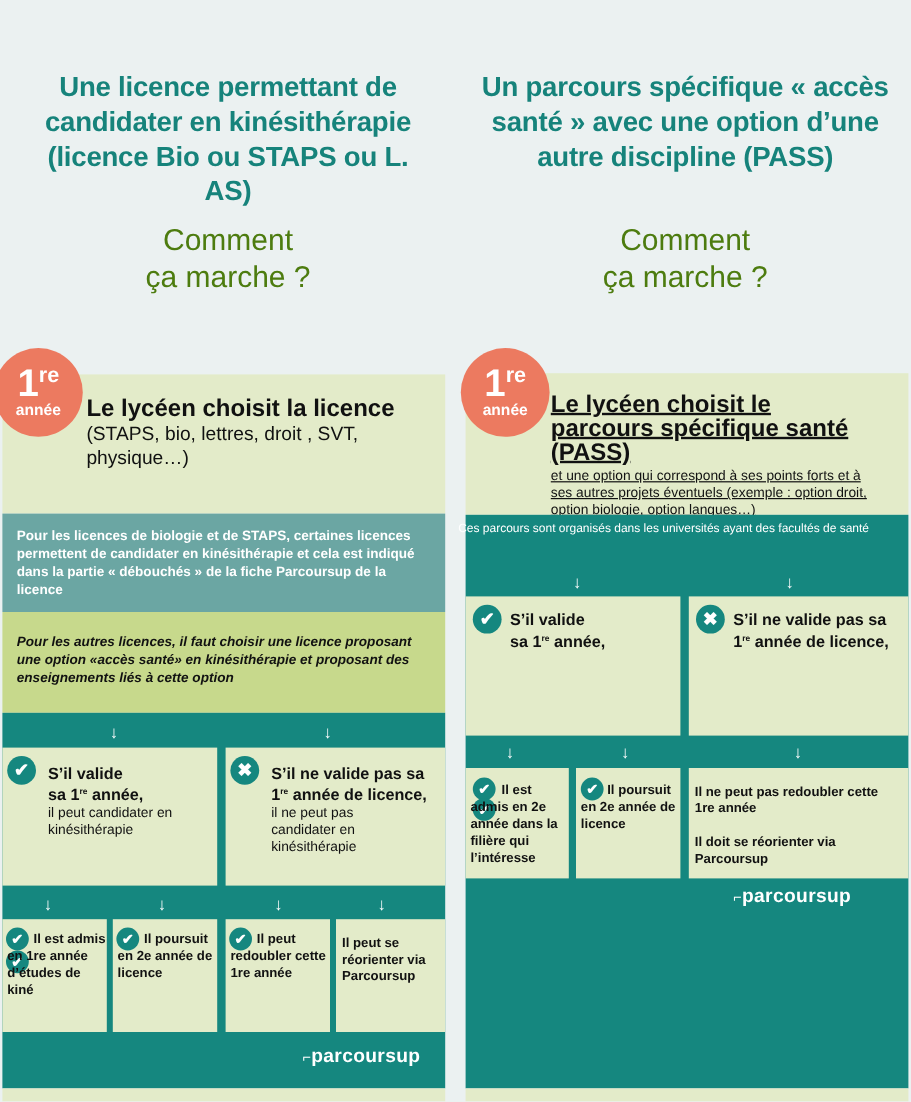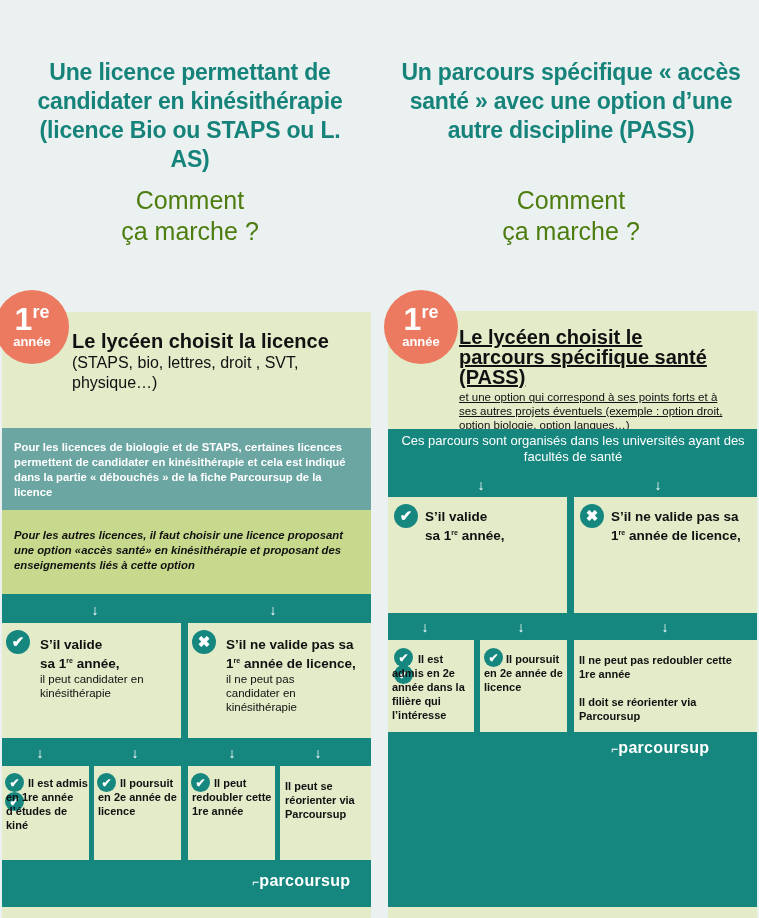--- a/index.html
+++ b/index.html
@@ -115,21 +115,21 @@
 </div>
 
 <div class="abs badge" style="left:384px; top:290px;">
   <span class="num"><span>1</span><sup>re</sup></span>
   <span class="yr">année</span>
 </div>
 
 <div class="abs teal" style="left:388px; top:429px; width:369px; height:478px;"></div>
 <div class="abs pale" style="left:388px; top:907px; width:369px; height:11px;"></div>
 
-<div class="abs" style="left:398px; top:433px; width:350px; color:#fff; text-align:center; font-size:13px; line-height:16px;">Ces parcours sont organisés dans les universités ayant des facultés de santé</div>
+<div class="abs" style="left:378px; top:433px; width:350px; color:#fff; text-align:center; font-size:10px; line-height:16px;">Ces parcours sont organisés dans les universités ayant des facultés de santé</div>
 
 <div class="abs arrow" style="left:471px; top:478px; width:20px;">↓</div>
 <div class="abs arrow" style="left:648px; top:478px; width:20px;">↓</div>
 
 <div class="abs pale" style="left:388px; top:497px; width:179px; height:116px;">
   <span class="abs ico" style="left:6px; top:7px;">✔</span>
   <div class="abs" style="left:37px; top:12px; width:140px;">
     <div class="box-h">S’il valide</div>
     <div class="box-h"><span>sa 1</span><sup class="s">re</sup><span> année,</span></div>
   </div>

